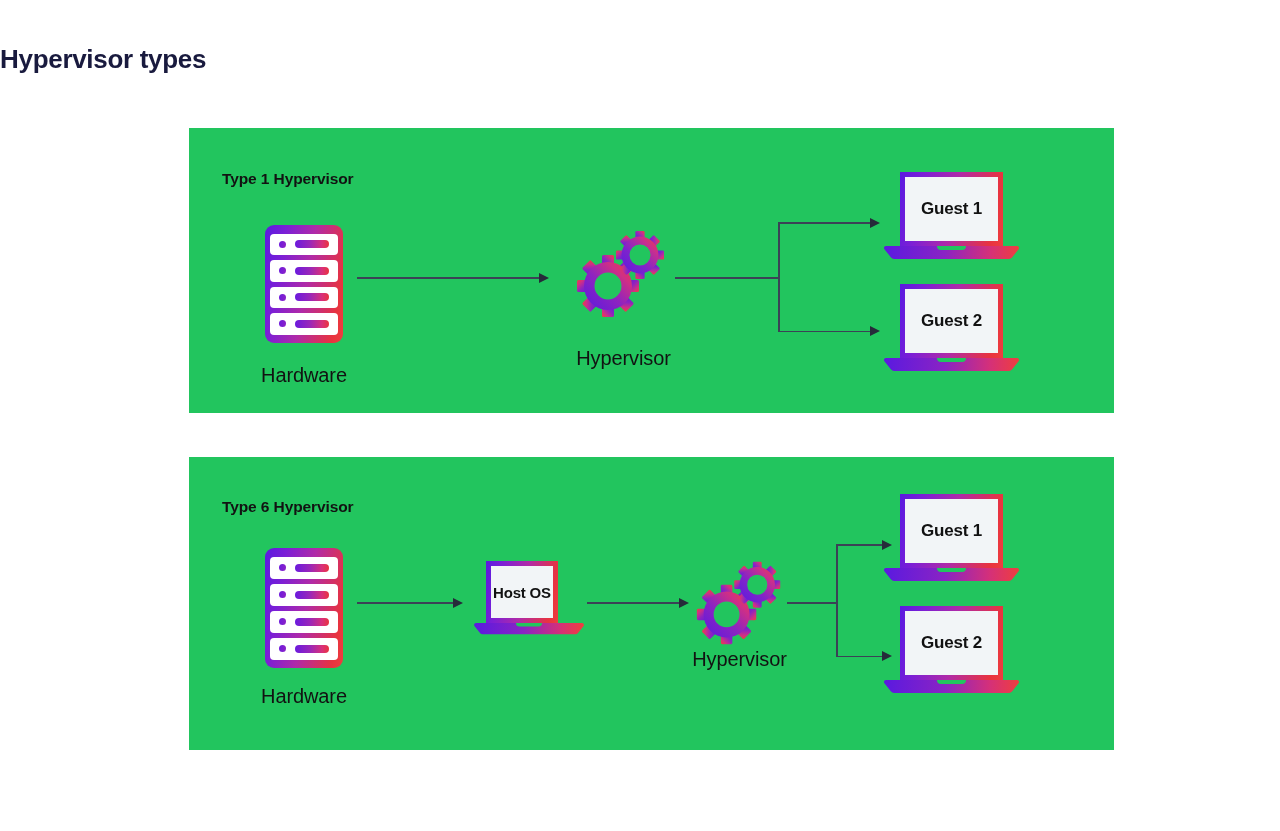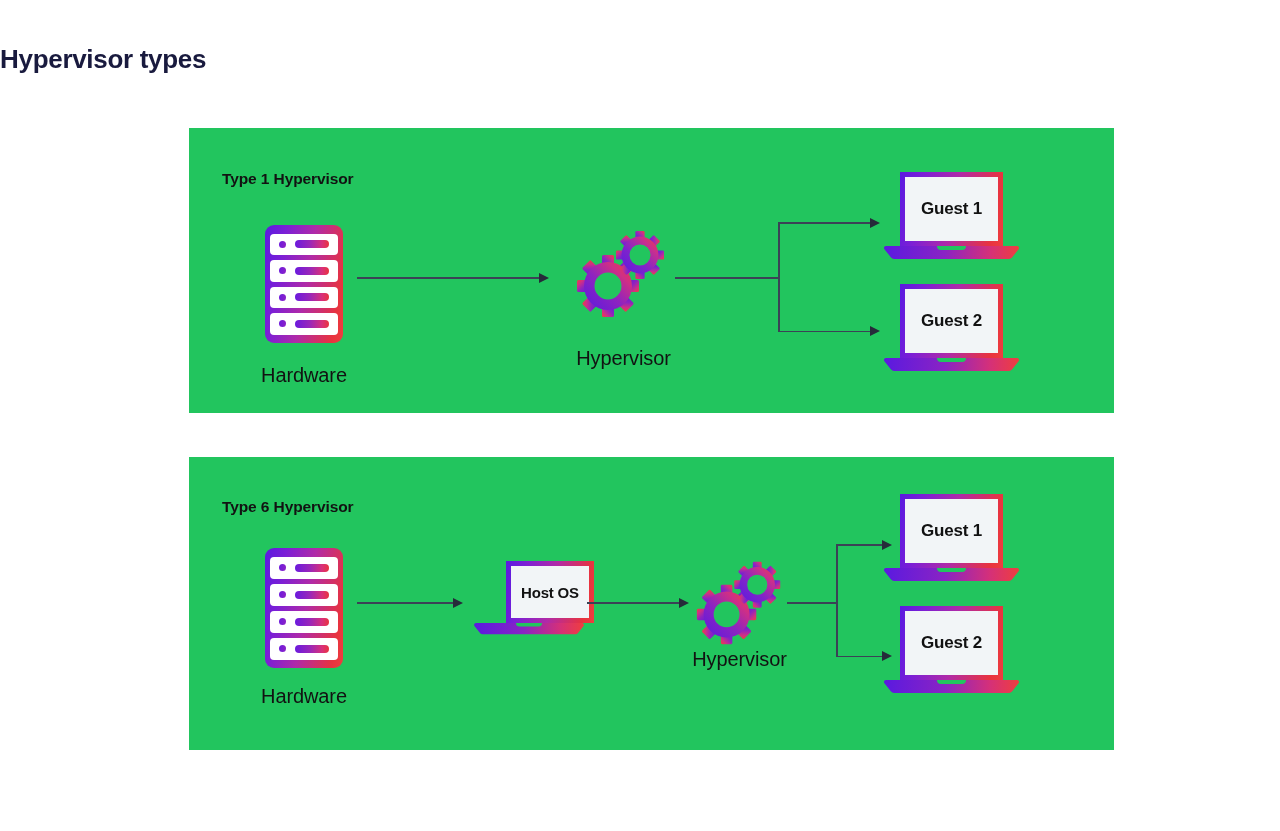--- a/index.html
+++ b/index.html
@@ -283,21 +283,21 @@
       <span class="server-dot"></span>
       <span class="server-bar"></span>
     </div>
   </div>
   <div class="caption" style="left:45px; top:228px; width:140px;">Hardware</div>
 
   <div class="conn-line conn-h" style="left:168px; top:145px; width:96px;"></div>
   <div class="arrow-head" style="left:264px; top:140.5px;"></div>
 
   <div class="laptop" style="left:285px; top:104px; width:110px; height:72px;">
-    <div class="laptop-screen" style="width:88px; height:62px; left:12px;margin-left:20px;">
+    <div class="laptop-screen" style="width:72px; height:62px; left:12px;">
       <div class="laptop-screen-inner">
         <span class="laptop-label" style="font-size:15px;">Host OS</span>
       </div>
     </div>
     <div class="laptop-base" style="left:0px; top:62px;">
       <svg width="110" height="12" viewBox="0 0 110 12" aria-hidden="true">
         <defs>
           <linearGradient id="lb2" x1="0" y1="0" x2="1" y2="0">
             <stop offset="0%" stop-color="#5a1ae0"></stop>
             <stop offset="45%" stop-color="#8a23c4"></stop>

